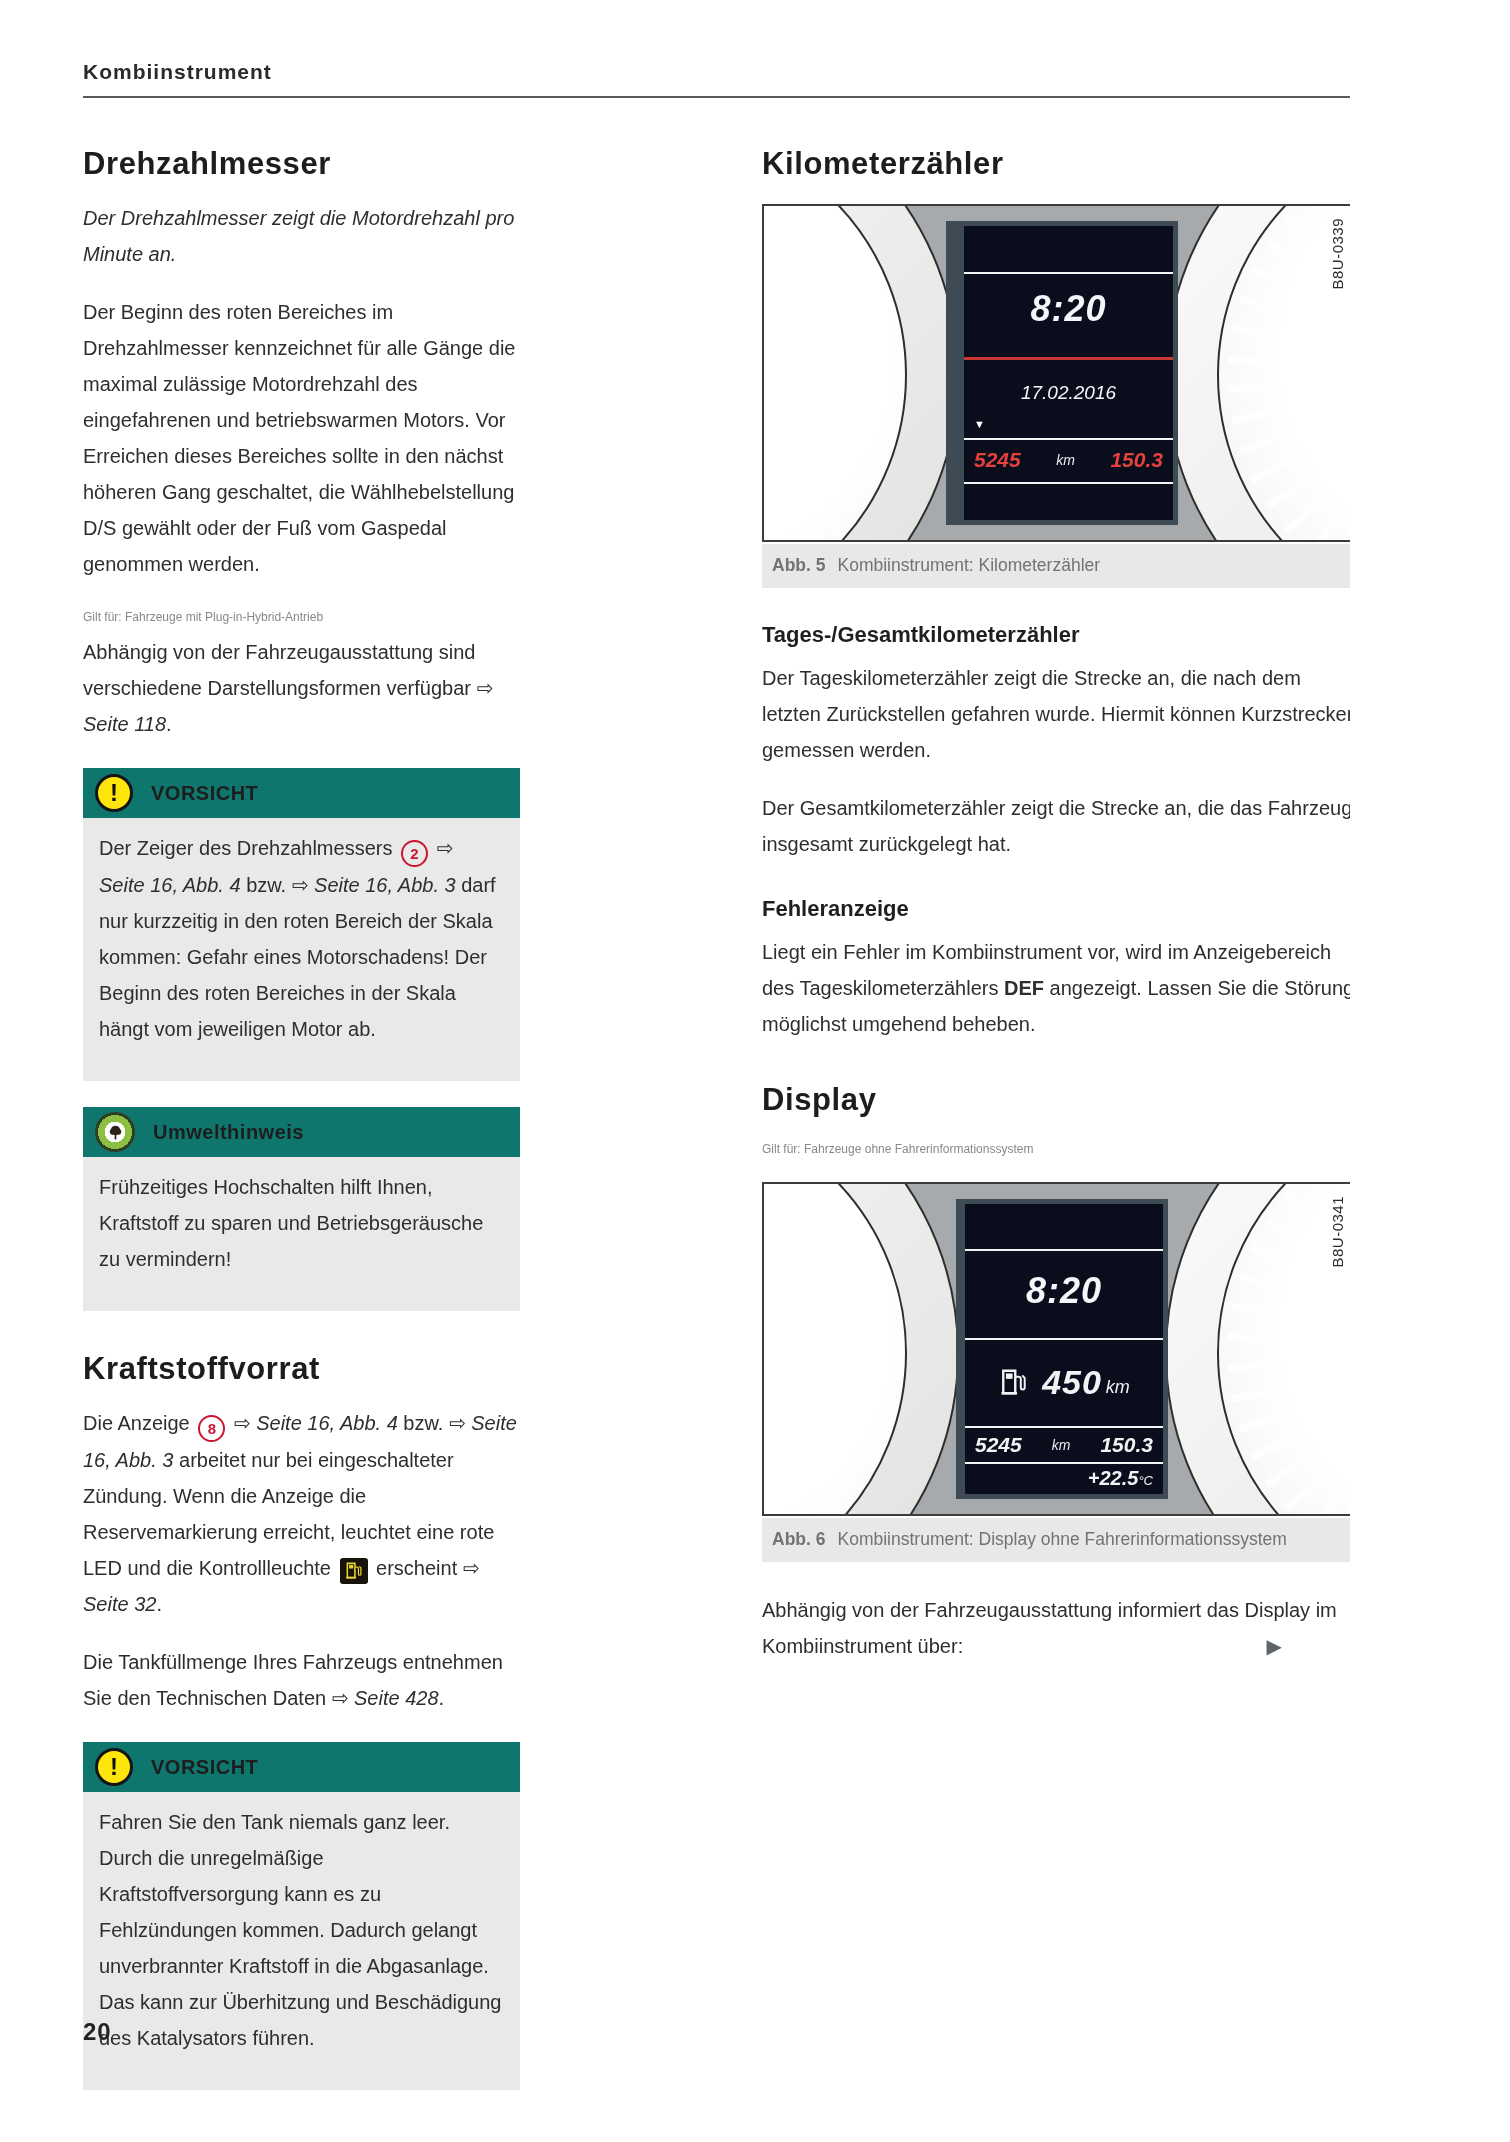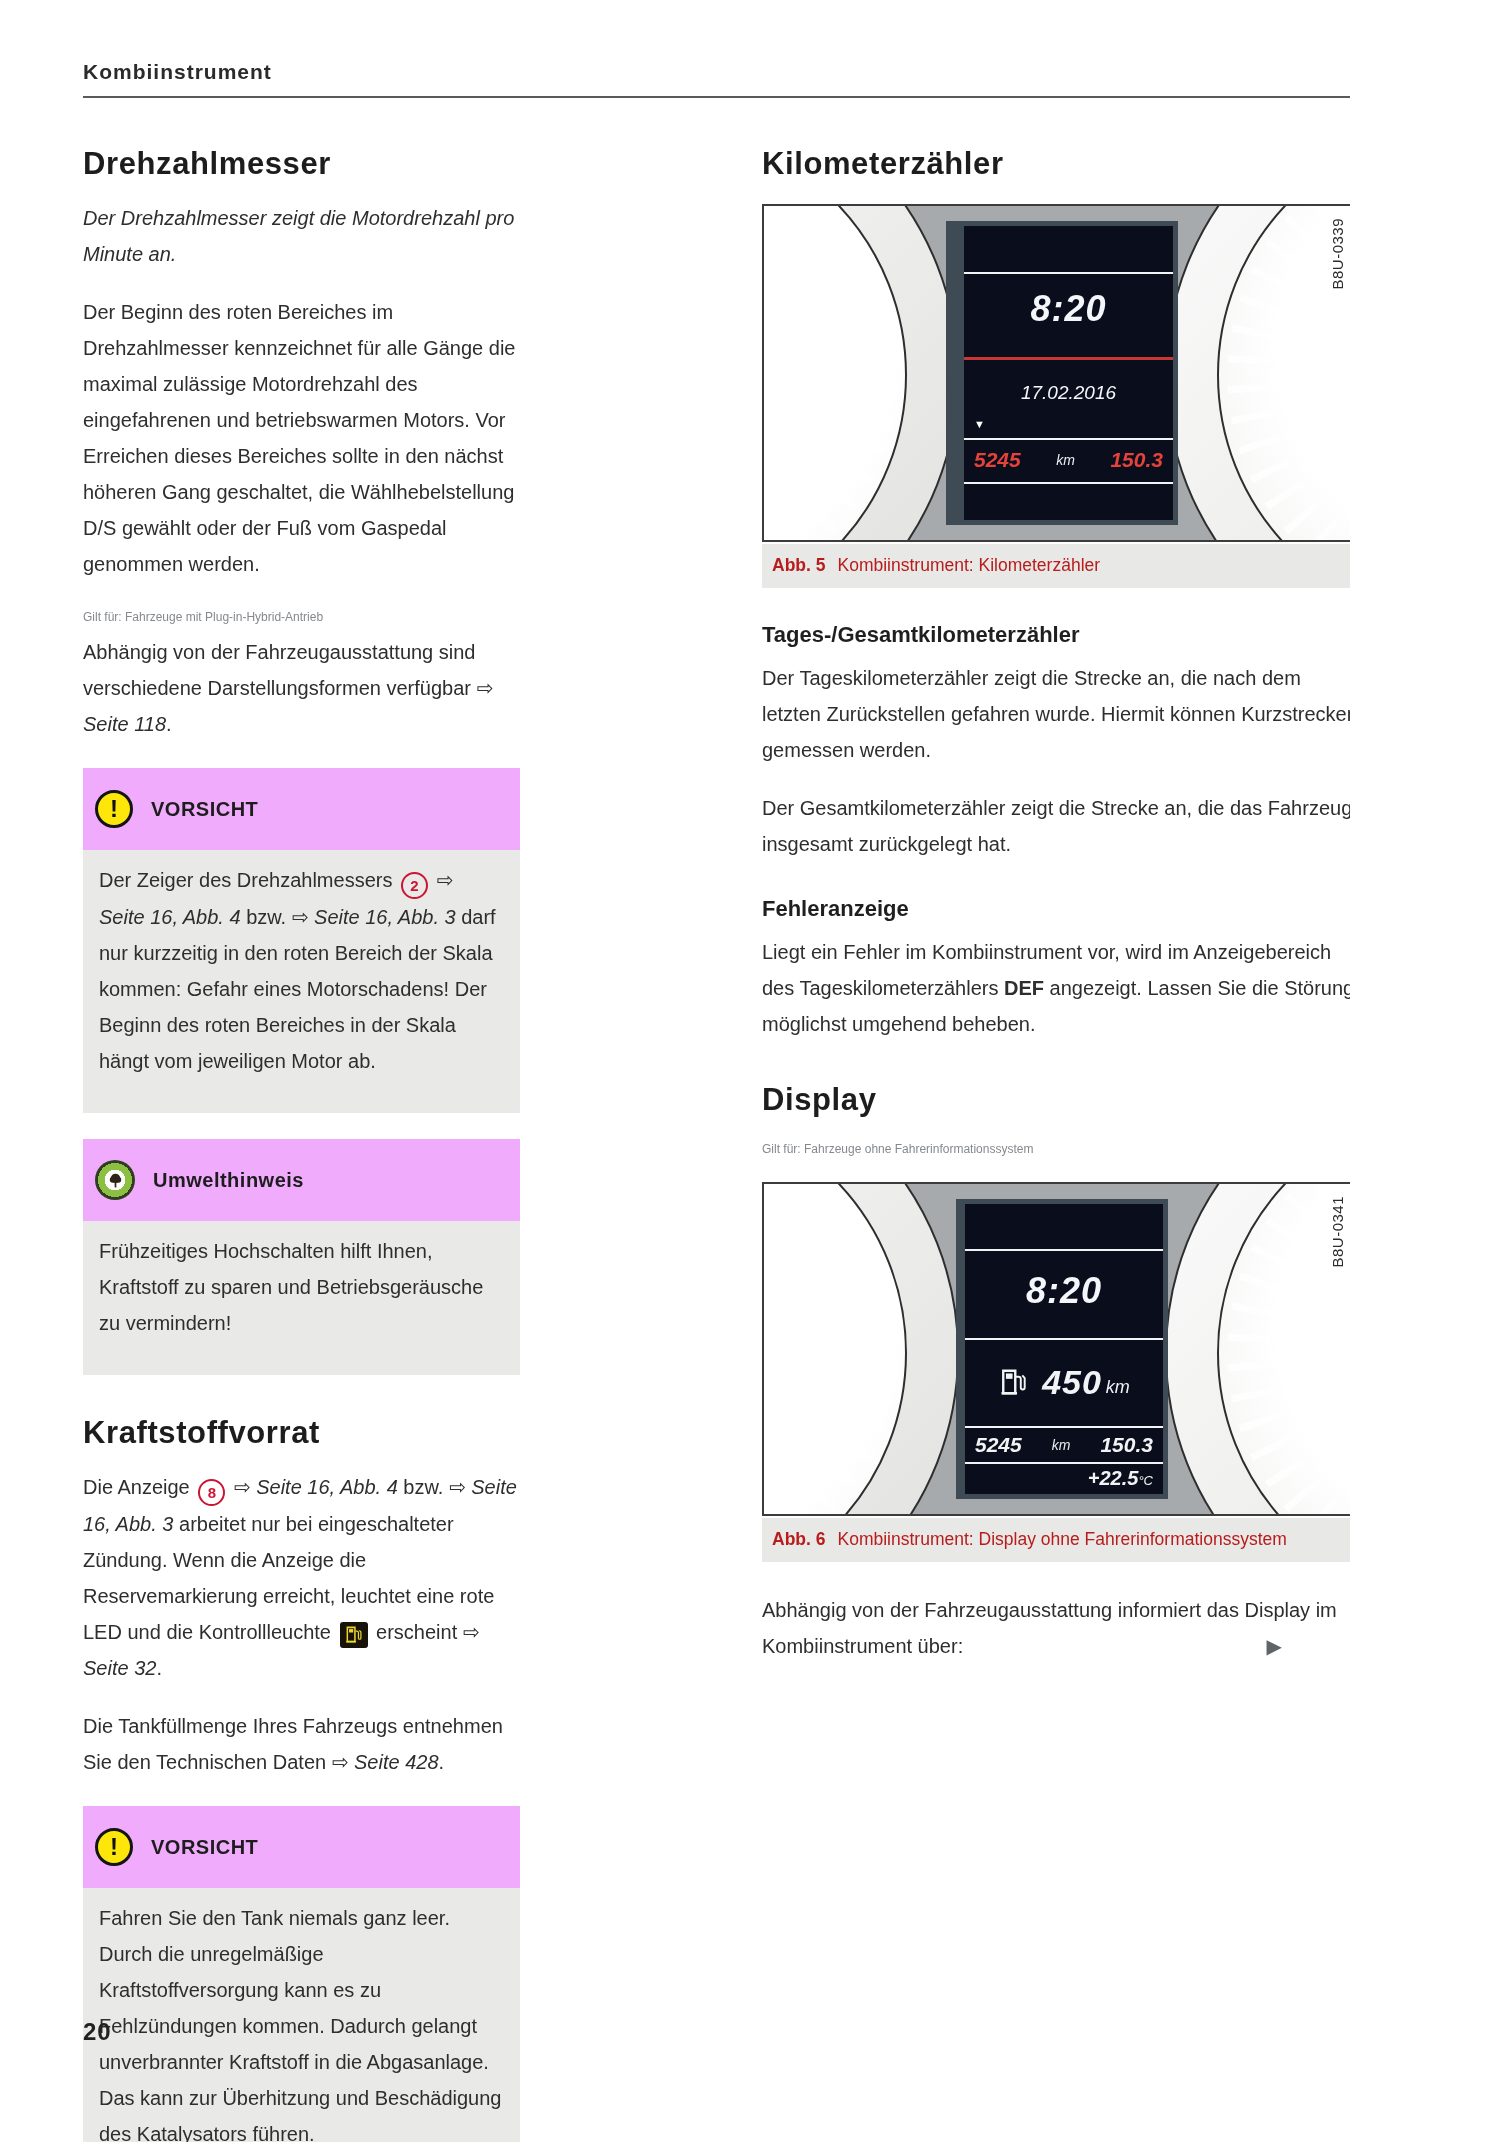--- a/index.html
+++ b/index.html
@@ -31,21 +31,21 @@
     color:#cc1433;font-size:15px;font-weight:700;line-height:1;vertical-align:-4px;margin:0 3px;}
 
   
   .fuel-lamp{display:inline-flex;align-items:center;justify-content:center;
     width:28px;height:26px;background:#17130a;border-radius:3px;vertical-align:-5px;margin:0 3px;color:#eod;}
   .fuel-lamp{color:#ecd62b;}
   .fuel-lamp svg{width:19px;height:19px;}
 
   
   .notice{margin:26px 0 16px;}
-  .notice-head{display:flex;align-items:center;height:50px;background:#f0abfc;padding:16px 12px;text-align:right;}
+  .notice-head{display:flex;align-items:center;height:50px;background:#0f766e;padding:0 12px;text-align:right;}
   .notice-label{font-size:20px;font-weight:700;letter-spacing:.5px;color:#1d1d1d;margin-left:18px;}
   .notice-body{background:#e9e9e7;padding:12px 16px 34px;font-size:20px;line-height:36px;}
   .warn-icon{width:38px;height:38px;border-radius:50%;background:#ffe60a;border:3px solid #141414;
     box-sizing:border-box;display:flex;align-items:center;justify-content:center;flex:0 0 auto;}
   .warn-icon::after{content:"!";font-weight:800;font-size:24px;color:#101010;line-height:1;}
   .env-icon{width:40px;height:40px;border-radius:50%;flex:0 0 auto;
     background:radial-gradient(circle,#ffffff 0 10.5px,#8cc043 10.5px 17px,#313d22 17px 20px);
     display:flex;align-items:center;justify-content:center;}
   .env-icon svg{width:17px;height:17px;fill:#2c2416;}
 
@@ -80,21 +80,21 @@
   .odo-row .unit{flex:1;text-align:center;color:#e9ebee;font-size:14px;}
   .fuel-row{position:absolute;left:0;right:0;display:flex;align-items:center;justify-content:center;color:#f2f3f5;}
   .fuel-row svg{width:30px;height:30px;margin-right:14px;}
   .fuel-row .big{font-size:34px;font-weight:700;letter-spacing:1px;}
   .fuel-row .small{font-size:18px;margin-left:4px;align-self:center;padding-top:10px;}
   .d-temp{position:absolute;right:10px;color:#f2f3f5;font-size:20px;font-weight:700;}
   .d-temp .deg{font-size:13px;font-weight:400;}
   .img-code{position:absolute;top:4px;right:10px;background:#ffffff;color:#2c2c2c;
     padding:8px 4px;font-size:15px;letter-spacing:.5px;
     writing-mode:vertical-rl;transform:rotate(180deg);}
-  .caption{background:#e8e8e6;padding:8px 10px 10px;font-size:17.5px;line-height:26px;color:#b91c1c;margin-top:2px;}
+  .caption{background:#e8e8e6;padding:8px 10px 10px;font-size:17.5px;line-height:26px;color:#737373;margin-top:2px;}
   .caption b{margin-right:12px;}
 
   .closing-wrap{position:relative;margin-top:30px;}
   .cont-arrow{position:absolute;right:80px;bottom:6px;color:#5d6569;font-size:20px;}
 
   .pageno{position:absolute;left:83px;top:2018px;font-size:24px;font-weight:700;color:#222;letter-spacing:1px;}
 </style>
 </head>
 <body>
 

